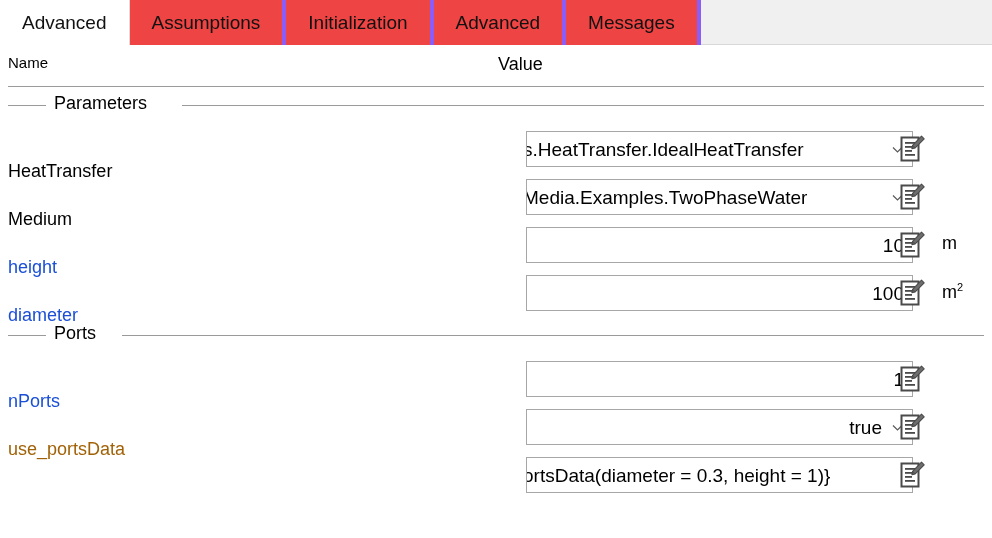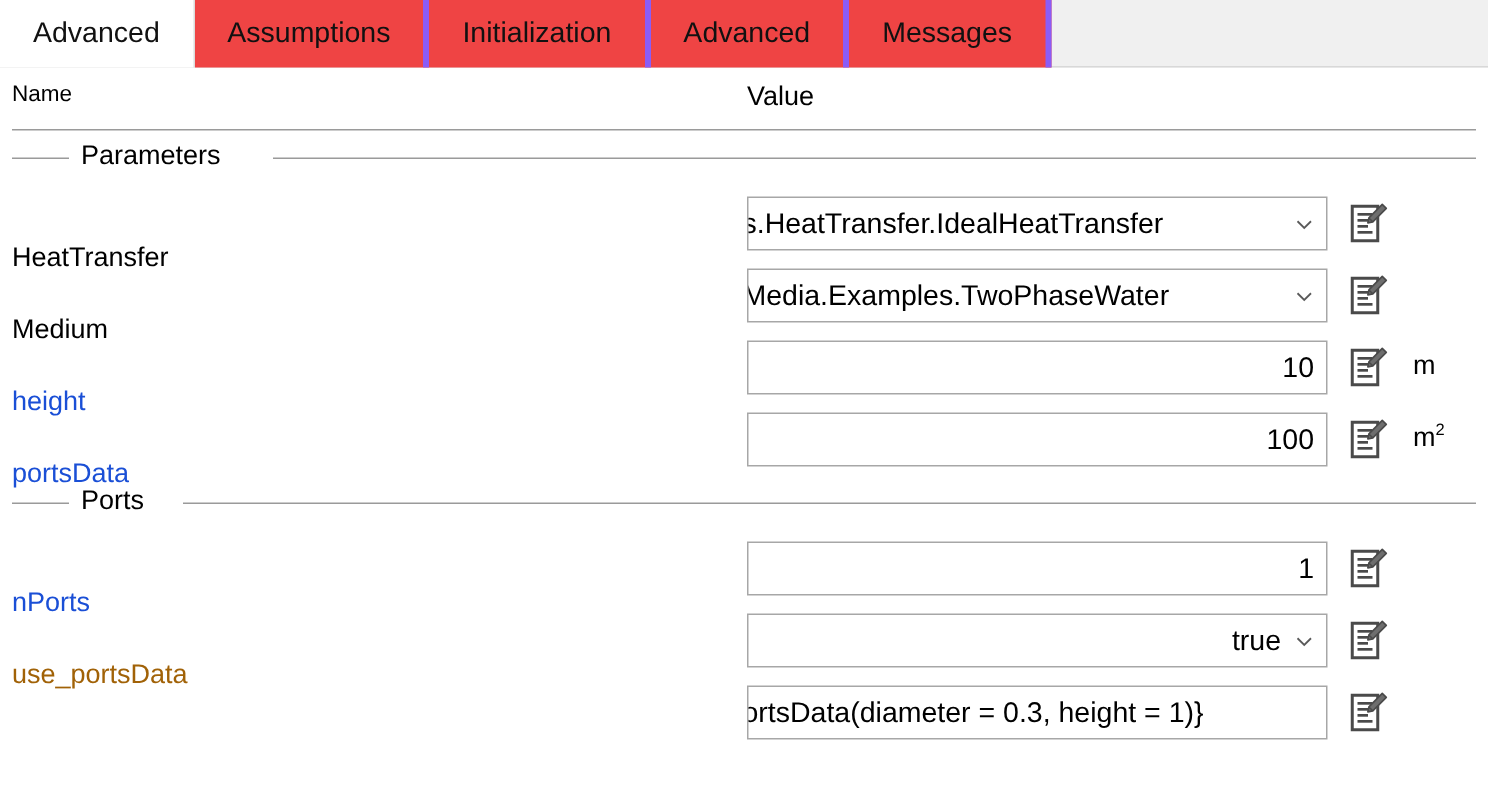--- a/index.html
+++ b/index.html
@@ -120,21 +120,21 @@
     font-size: 18px;
     color: #1a4fd6;
     white-space: nowrap;
     margin-top: 24px;
   }
   .row-label .suffix { color: #000000; }
 
   
   .field {
     position: absolute;
-    left: 498px;
+    left: 526px;
     top: 6px;
     width: 387px;
     height: 36px;
     border: 1px solid #a7a7a7;
     background: #ffffff;
     box-sizing: border-box;
     overflow: hidden;
     cursor: text;
   }
   .field-text {
@@ -281,21 +281,21 @@
           <rect x="7" y="12" width="10" height="1.8" fill="#4a4a4a"></rect>
           <rect x="7" y="16" width="7" height="1.8" fill="#4a4a4a"></rect>
           <rect x="7" y="20" width="10" height="1.8" fill="#4a4a4a"></rect>
           <path d="M23.5 2.2 L26.2 4.9 L17.2 13.9 L13.9 14.6 L14.6 11.3 Z" fill="#6e6e6e" stroke="#4a4a4a" stroke-width="1.1" stroke-linejoin="round"></path>
           <path d="M14.6 11.3 L17.2 13.9" stroke="#4a4a4a" stroke-width="1"></path>
         </svg>
       </div>
       <div class="unit"><span>m</span></div>
     </div>
     <div class="row">
-      <div class="row-label" style="color: rgb(26, 79, 214);"><span>portsData</span></div>
+      <div class="row-label" style="color: rgb(26, 79, 214);"><span>diameter</span></div>
       <div class="field">
         <div class="field-text right">100</div>
       </div>
       <div class="edit-icon">
         <svg width="28" height="30" viewBox="0 0 28 30" aria-hidden="true">
           <rect x="3.5" y="3.5" width="17" height="23" fill="#ffffff" stroke="#4a4a4a" stroke-width="2"></rect>
           <rect x="7" y="8" width="10" height="1.8" fill="#4a4a4a"></rect>
           <rect x="7" y="12" width="10" height="1.8" fill="#4a4a4a"></rect>
           <rect x="7" y="16" width="7" height="1.8" fill="#4a4a4a"></rect>
           <rect x="7" y="20" width="10" height="1.8" fill="#4a4a4a"></rect>

